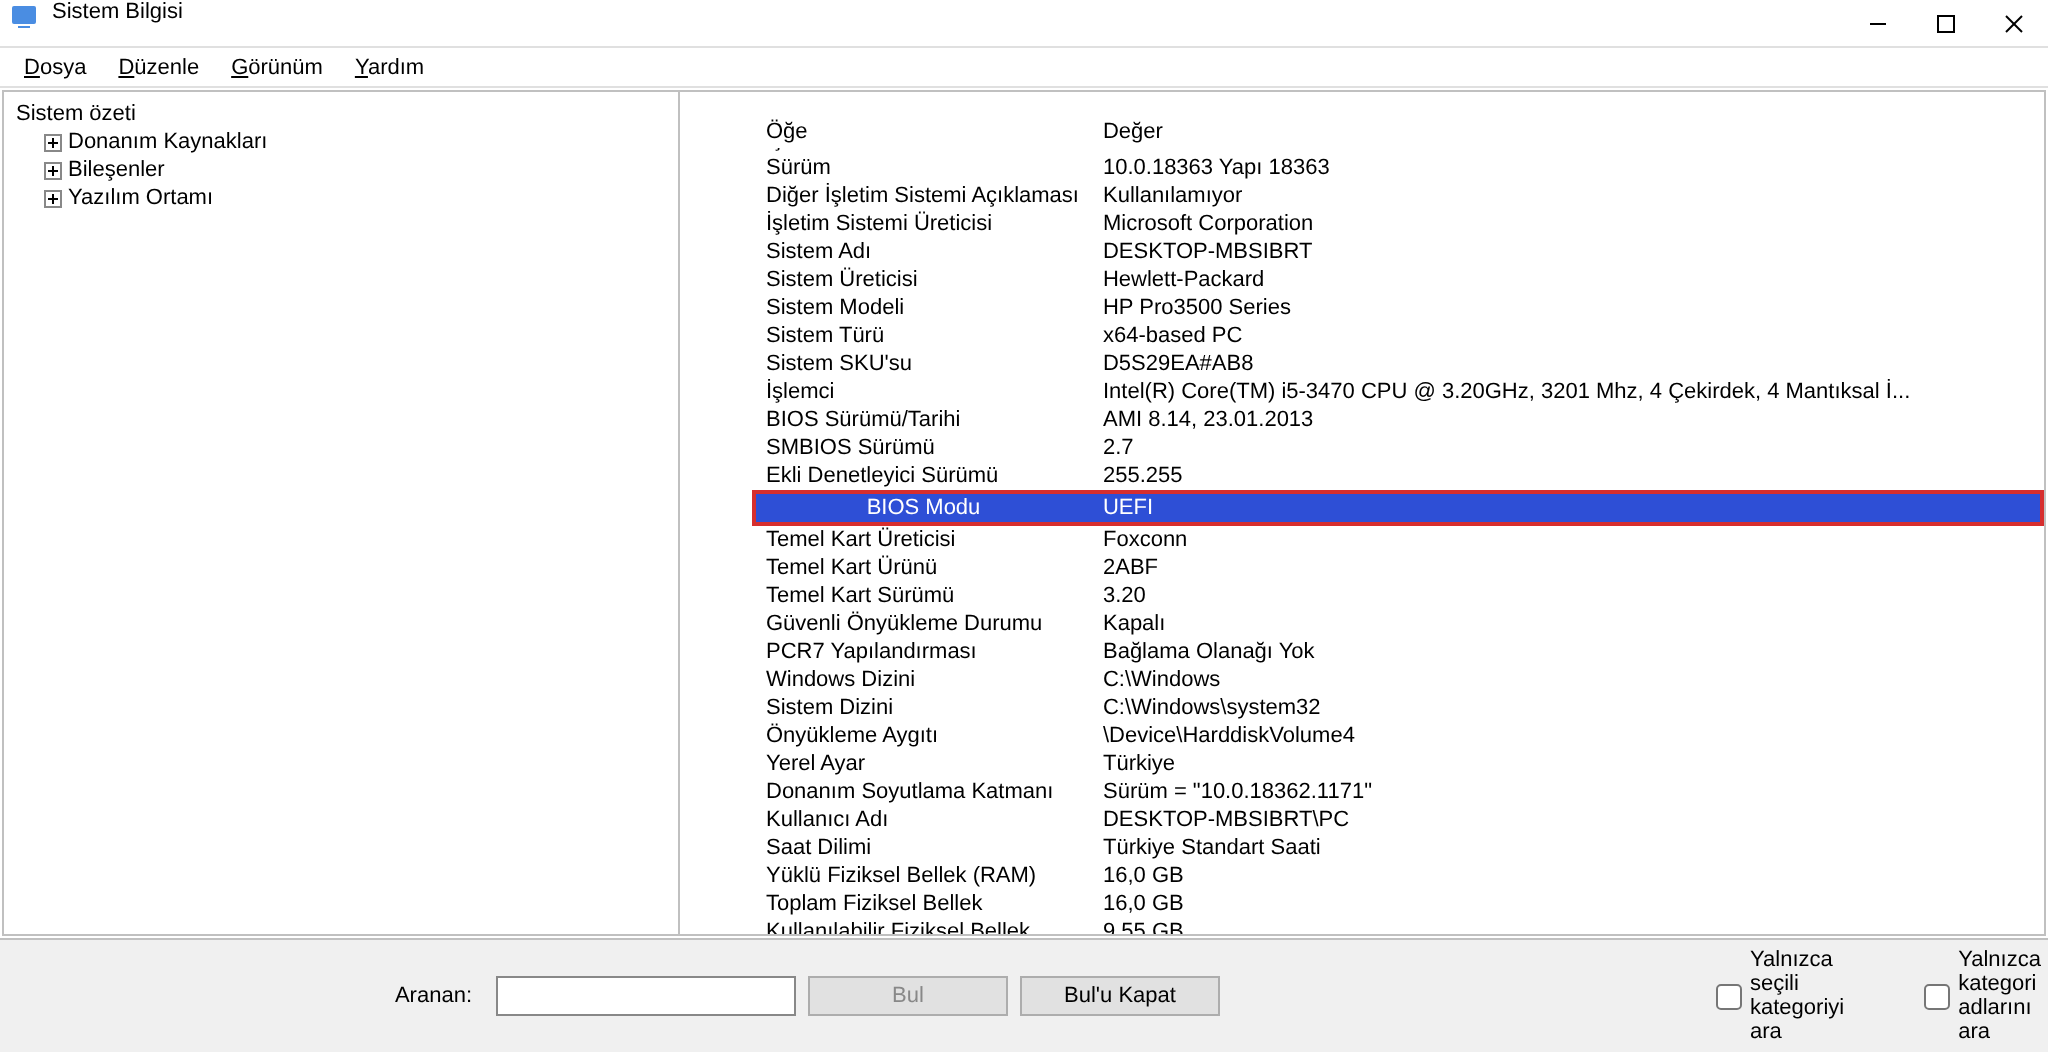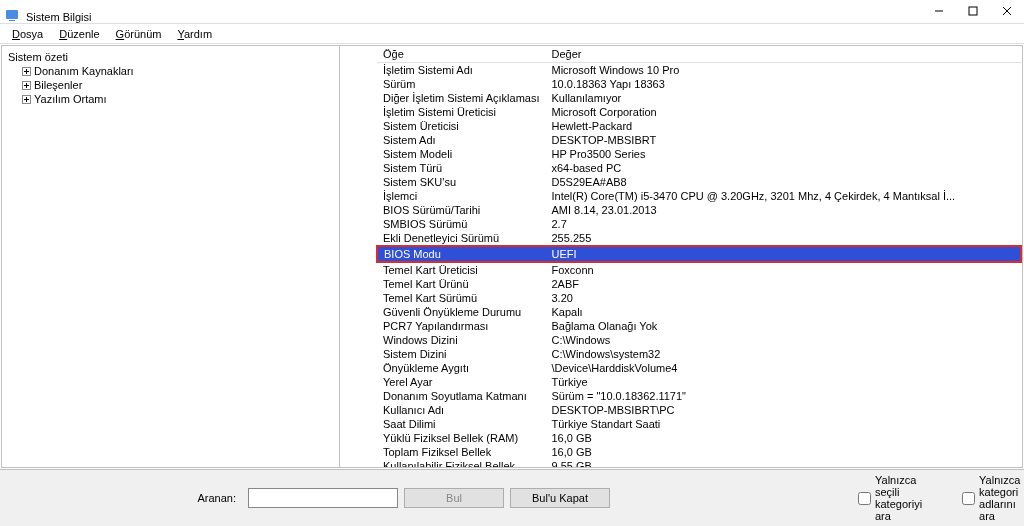--- a/index.html
+++ b/index.html
@@ -1,39 +1,39 @@
 <!DOCTYPE html>
 <html><head>
 <meta charset="utf-8">
 <style>
 * { margin:0; padding:0; box-sizing:border-box; font-family:"Segoe UI",Tahoma,sans-serif; font-size:11px; }
 body { background:#fff; width:1024px; height:526px; overflow:hidden; display:flex; flex-direction:column; }
-.titlebar { height:24px; background:#fff; display:flex; align-items:flex-end; border-bottom:1px solid #e0e0e0; }
+.titlebar { height:24px; background:#fff; display:flex; align-items:flex-start; border-bottom:1px solid #e0e0e0; }
 .titlebar .icon { width:16px; height:16px; margin:0 4px; display:inline-flex; align-items:center; justify-content:center; }
 .titlebar .title { flex:1; padding-left:2px; font-size:11px; }
 .winbtns { display:flex; }
 .winbtn { width:34px; height:24px; display:flex; align-items:center; justify-content:center; cursor:default; }
 .winbtn svg { width:10px; height:10px; }
 .menubar { height:20px; display:flex; align-items:center; padding:0 4px; border-bottom:1px solid #e0e0e0; }
 .menubar span { padding:2px 8px; cursor:default; }
 .menubar span:first-letter { text-decoration:underline; }
 .workarea { flex:1; display:flex; border:1px solid #c0c0c0; margin:1px; overflow:hidden;gap:36px; }
 .tree { width:338px; border-right:1px solid #c0c0c0; padding:4px 2px; overflow:auto; background:#fff; }
 .tree-root { padding:1px 4px; }
 .tree-children { padding-left:14px; }
 .tree-item { display:flex; align-items:center; padding:1px 2px; white-space:nowrap; cursor:default; }
 .tree-toggle { width:12px; height:12px; margin-right:2px; display:inline-flex; align-items:center; justify-content:center; }
 .tree-toggle svg { width:9px; height:9px; }
 .details { flex:1; overflow:auto; background:#fff; }
 .details table { border-collapse:collapse; width:100%; }
-.details th { text-align:left; font-weight:normal; padding:2px 6px; border-bottom:1px solid #e0e0e0; background:#fff; position:sticky; top:0; }
+.details th { text-align:left; font-weight:normal; padding:2px 6px; border-bottom:1px solid #e0e0e0; background:#fff; position:sticky; top:12px; }
 .details th.col1 { width:110px; }
 .details td { padding:1px 6px; white-space:nowrap; }
 .details tr.hl td { background:#2e4fd6; color:#fff; border:2px solid #d62e2e; }
-.details tr.hl td:first-child { border-right:none; }
+.details tr.hl td:first-child { border-right:none;text-align:center; }
 .details tr.hl td:last-child { border-left:none; }
 .bottom { background:#f0f0f0; border-top:1px solid #c0c0c0; padding:4px 6px; display:flex; gap:4px; }
 .searchrow { display:flex; align-items:center; gap:6px; }
 .searchrow label { width:236px; text-align:right; padding-right:6px; }
 .searchrow input[type=text] { flex:1; height:20px; border:1px solid #888; padding:0 3px; background:#fff; }
 .searchrow button { width:100px; height:20px; border:1px solid #adadad; background:#e1e1e1; cursor:default; }
 .searchrow button:disabled { color:#888; }
 .checkrow { display:flex; gap:40px; padding-left:244px; align-items:center; }
 .checkrow label { display:flex; align-items:center; gap:4px; cursor:default; }
 .checkrow input { width:13px; height:13px; }
@@ -131,26 +131,26 @@
           </tr>
           <tr>
             <td>Diğer İşletim Sistemi Açıklaması</td>
             <td>Kullanılamıyor</td>
           </tr>
           <tr>
             <td>İşletim Sistemi Üreticisi</td>
             <td>Microsoft Corporation</td>
           </tr>
           <tr>
+            <td>Sistem Adı</td>
+            <td>DESKTOP-MBSIBRT</td>
+          </tr>
+          <tr>
             <td>Sistem Üreticisi</td>
             <td>Hewlett-Packard</td>
-          </tr>
-          <tr>
-            <td>Sistem Adı</td>
-            <td>DESKTOP-MBSIBRT</td>
           </tr>
           <tr>
             <td>Sistem Modeli</td>
             <td>HP Pro3500 Series</td>
           </tr>
           <tr>
             <td>Sistem Türü</td>
             <td>x64-based PC</td>
           </tr>
           <tr>

